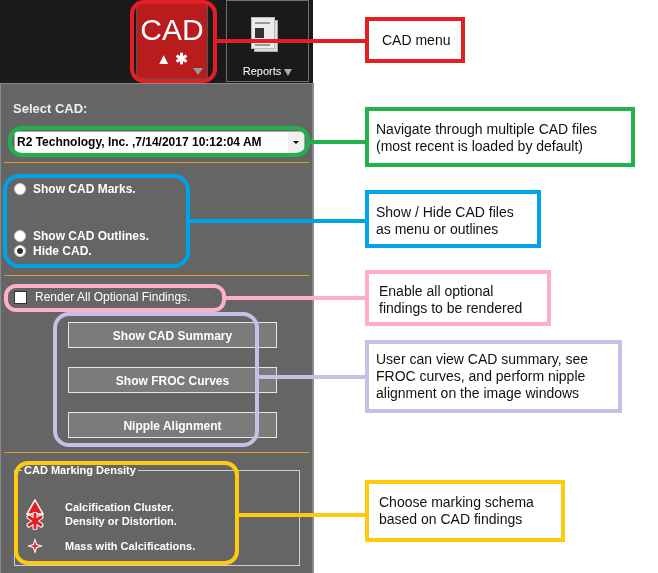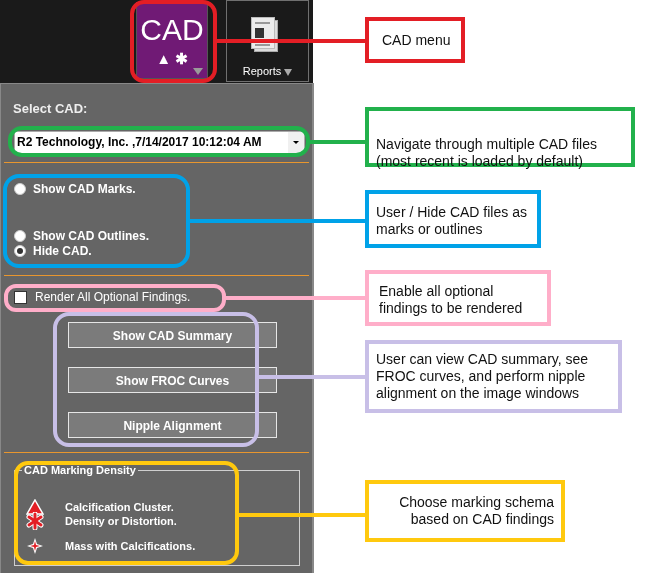--- a/index.html
+++ b/index.html
@@ -2,21 +2,21 @@
 <html><head>
 <meta charset="utf-8">
 <style>
   html, body { margin:0; padding:0; }
   body { width:658px; height:573px; background:#ffffff; position:relative; overflow:hidden;
          font-family:"Liberation Sans", sans-serif; }
   .abs { position:absolute; }
 
   
   #toolbar { left:0; top:0; width:313px; height:83px; background:#1a1a1a; }
-  #cad-btn { left:136px; top:2px; width:70px; height:75px; background:#701a75; border:1px solid #555; }
+  #cad-btn { left:136px; top:2px; width:70px; height:75px; background:#b91c1c; border:1px solid #555; }
   #cad-btn .cad-text { position:absolute; left:0; right:0; top:10px; text-align:center; color:#fff;
                        font-size:30px; font-family:"Liberation Sans", sans-serif; letter-spacing:0px; }
   #cad-btn .glyphs { position:absolute; left:0; right:0; top:47px; text-align:center; color:#fff; font-size:15px; font-weight:bold; }
   #cad-btn .dd { position:absolute; right:4px; bottom:3px; width:0; height:0;
                  border-left:5px solid transparent; border-right:5px solid transparent; border-top:7px solid #9a9a9a; }
   #reports-btn { left:226px; top:0px; width:81px; height:80px; background:#1a1a1a; border:1px solid #707070; }
   #reports-btn .doc { position:absolute; left:24px; top:16px; width:22px; height:30px; background:#ececec; border:1px solid #bbb; }
   #reports-btn .doc:before { content:""; position:absolute; left:3px; top:10px; width:9px; height:10px; background:#333; }
   #reports-btn .doc:after { content:""; position:absolute; left:3px; top:4px; width:15px; height:2px; background:#999; box-shadow:0 19px 0 #999, 0 22px 0 #999; }
   #reports-btn .doc2 { position:absolute; left:27px; top:19px; width:22px; height:30px; background:#dcdcdc; border:1px solid #aaa; }
@@ -64,25 +64,25 @@
   #conn-red { left:217px; top:39px; width:148px; background:#e31e25; }
   #conn-green { left:310px; top:140px; width:55px; background:#22b14c; }
   #conn-blue { left:190px; top:219px; width:175px; background:#00a2e8; }
   #conn-pink { left:226px; top:296px; width:139px; background:#ffaec9; }
   #conn-purple { left:259px; top:375px; width:106px; background:#c8bfe7; }
   #conn-yellow { left:239px; top:513px; width:126px; background:#ffc90e; }
 
   .callout { position:absolute; box-sizing:border-box; border:4px solid; background:#fff; color:#111;
              font-size:14px; line-height:17px; padding:6px 7px; font-family:"Liberation Sans", sans-serif; }
   #callout-red { left:365px; top:17px; width:100px; height:46px; border-color:#e31e25; padding-top:11px; padding-left:13px; }
-  #callout-green { left:365px; top:107px; width:270px; height:60px; border-color:#22b14c; padding-top:25px; }
+  #callout-green { left:365px; top:107px; width:270px; height:60px; border-color:#22b14c; padding-top:10px; }
   #callout-blue { left:365px; top:190px; width:176px; height:58px; border-color:#00a2e8; padding-top:10px; }
   #callout-pink { left:365px; top:270px; width:186px; height:56px; border-color:#ffaec9; padding-top:9px; padding-left:10px; }
   #callout-purple { left:365px; top:340px; width:257px; height:73px; border-color:#c8bfe7; padding-top:7px; }
-  #callout-yellow { left:365px; top:480px; width:200px; height:62px; border-color:#ffc90e; padding-top:10px; padding-left:10px;text-align:right; }
+  #callout-yellow { left:365px; top:480px; width:200px; height:62px; border-color:#ffc90e; padding-top:10px; padding-left:10px; }
 </style>
 </head>
 <body>
 
 <div id="toolbar" class="abs"></div>
 <div id="cad-btn" class="abs">
   <div class="cad-text">CAD</div>
   <div class="glyphs">▲ ✱</div>
   <div class="dd"></div>
 </div>
@@ -175,16 +175,16 @@
 
 <div id="conn-red" class="conn"></div>
 <div id="conn-green" class="conn"></div>
 <div id="conn-blue" class="conn"></div>
 <div id="conn-pink" class="conn"></div>
 <div id="conn-purple" class="conn"></div>
 <div id="conn-yellow" class="conn"></div>
 
 <div id="callout-red" class="callout">CAD menu</div>
 <div id="callout-green" class="callout">Navigate through multiple CAD files (most recent is loaded by default)</div>
-<div id="callout-blue" class="callout">User / Hide CAD files as marks or outlines</div>
+<div id="callout-blue" class="callout">Show / Hide CAD files as menu or outlines</div>
 <div id="callout-pink" class="callout">Enable all optional findings to be rendered</div>
 <div id="callout-purple" class="callout">User can view CAD summary, see FROC curves, and perform nipple alignment on the image windows</div>
 <div id="callout-yellow" class="callout">Choose marking schema based on CAD findings</div>
 
 </body></html>

